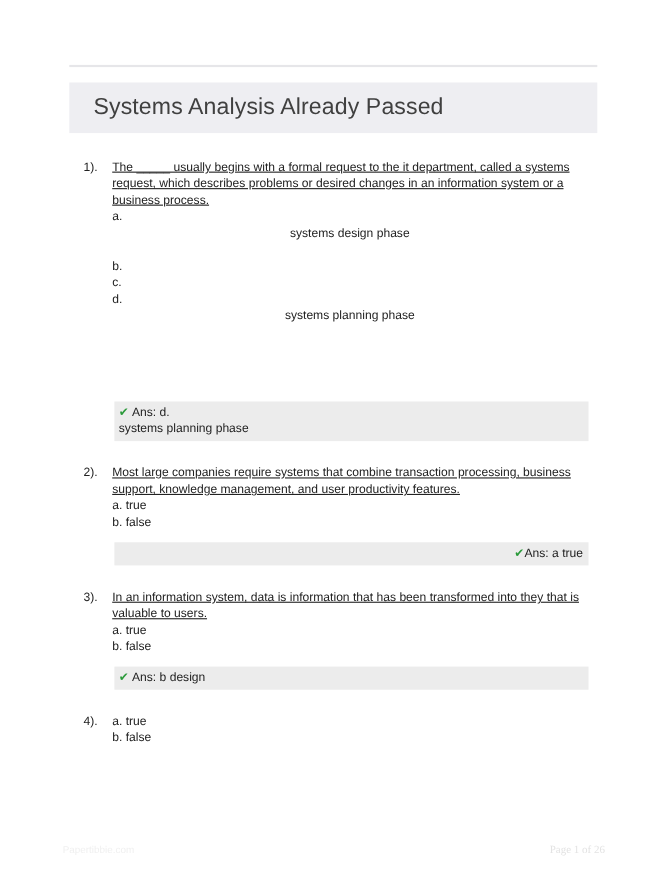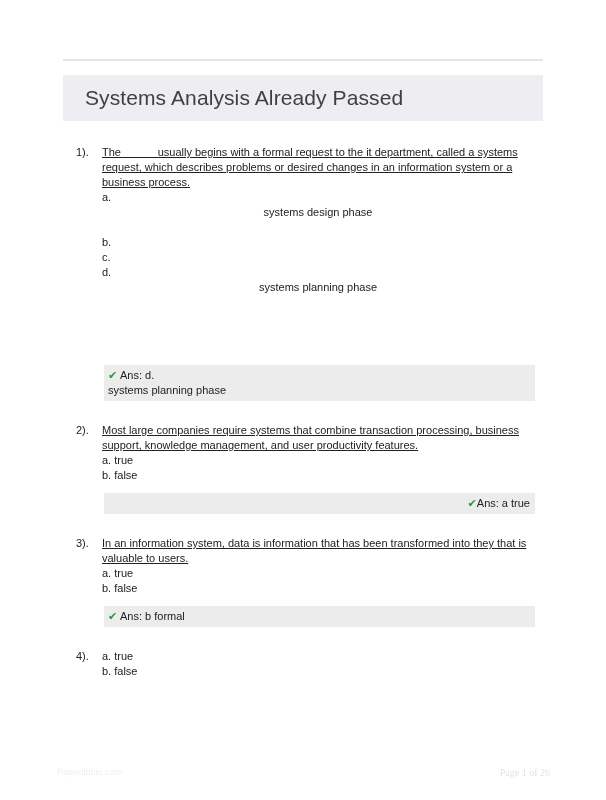--- a/index.html
+++ b/index.html
@@ -99,21 +99,21 @@
 <div class="question" style="top:536px;">
   <span class="q-num">3).</span>
   <div class="q-body">
     <p class="q-text">In an information system, data is information that has been transformed into they that is valuable to users.</p>
     <p class="opt-inline">a. true</p>
     <p class="opt-inline">b. false</p>
   </div>
 </div>
 <div class="question" style="top:606px;">
   <div class="answer-box">
-    <span class="check">✔</span><span>Ans: b formal</span>
+    <span class="check">✔</span><span>Ans: b design</span>
   </div>
 </div>
 
 <div class="question" style="top:649px;">
   <span class="q-num">4).</span>
   <div class="q-body">
     <p class="opt-inline">a. true</p>
     <p class="opt-inline">b. false</p>
   </div>
 </div>

